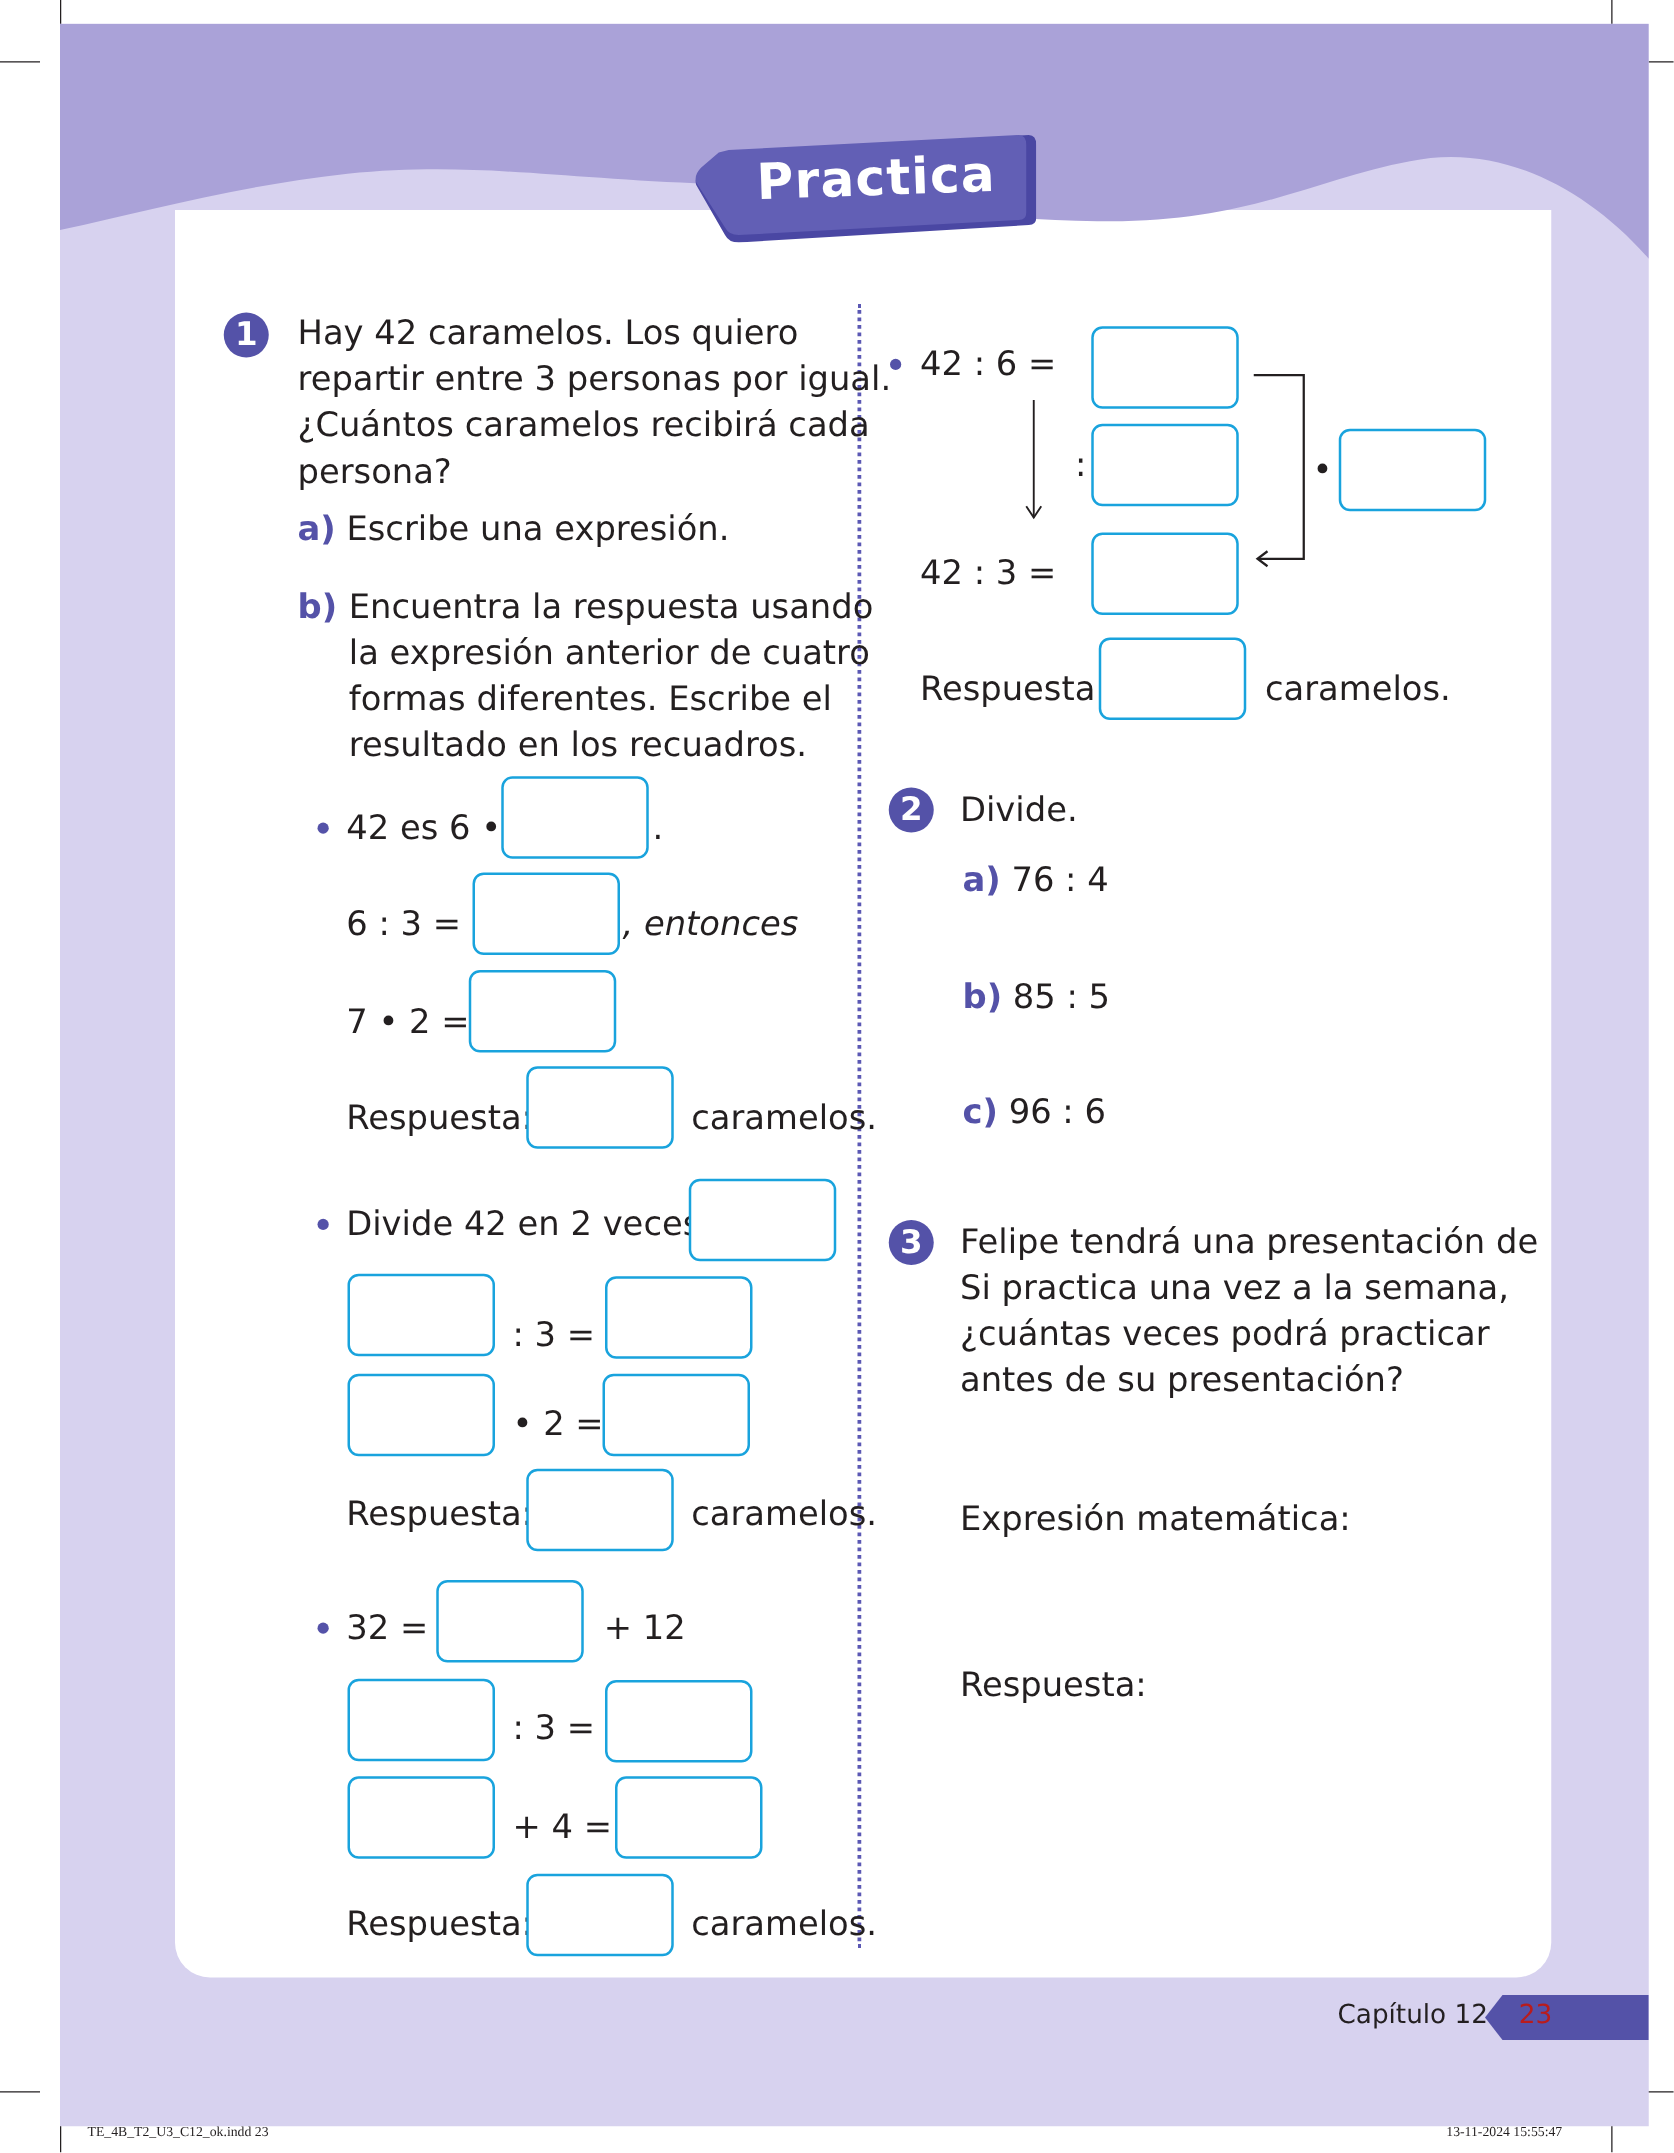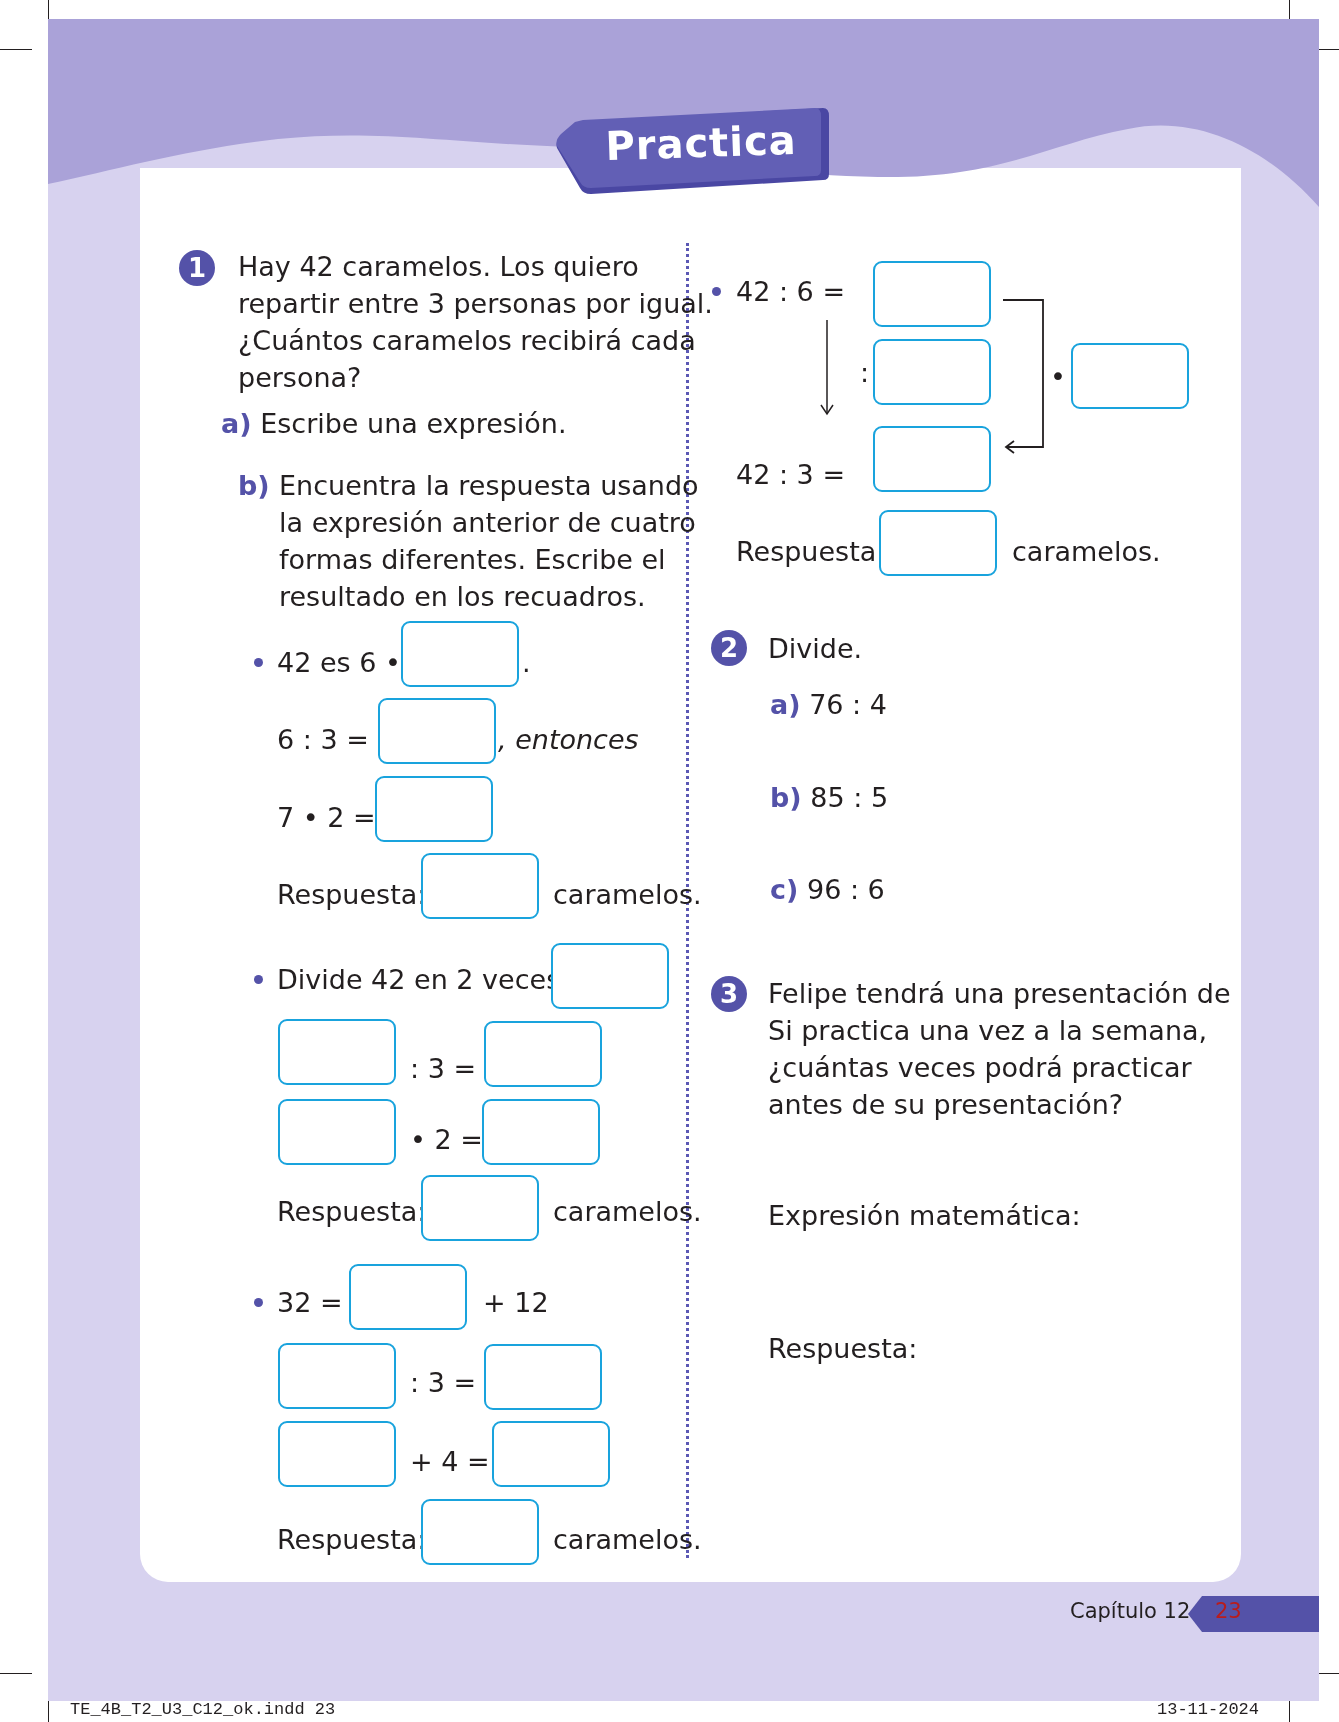--- a/index.html
+++ b/index.html
@@ -15,21 +15,21 @@
   .divider { position:absolute; left:686px; top:243px; width:0; height:1315px; border-left:3px dotted #5b58b4; }
   .t { position:absolute; font-size:27px; line-height:37px; white-space:nowrap; font-family:"DejaVu Sans", sans-serif; color:#231f20; }
   .num { position:absolute; width:36px; height:36px; border-radius:50%; background:#5452a8; color:#fff; font-weight:bold;
          font-size:26px; line-height:36px; text-align:center; }
   .lbl { color:#5452a8; font-weight:bold; }
   .bullet { position:absolute; width:9px; height:9px; border-radius:50%; background:#5452a8; }
   .box { position:absolute; width:118px; height:66px; border:2px solid #19a3dd; border-radius:9px; box-sizing:border-box; background:#fff; }
   .footer-chap { position:absolute; left:1070px; top:1599px; font-size:21px; color:#231f20; }
   .page-tab { position:absolute; left:1188px; top:1596px; width:131px; height:36px; }
   .page-num { position:absolute; left:1215px; top:1599px; font-size:21px; color:#b91c1c; }
-  .slug { position:absolute; font-family:Liberation Mono, monospace; font-size:17px; color:#231f20; }
+  .slug { position:absolute; font-family:Liberation Serif, serif; font-size:11px; color:#231f20; }
   svg.lines { position:absolute; left:0; top:0; }
 </style>
 </head>
 <body>
 
 <div class="crop" style="left:48px;top:0;width:1px;height:32px;"></div>
 <div class="crop" style="left:0;top:49px;width:32px;height:1px;"></div>
 <div class="crop" style="left:1289px;top:0;width:1px;height:32px;"></div>
 <div class="crop" style="left:1307px;top:49px;width:32px;height:1px;"></div>
 <div class="crop" style="left:0;top:1673px;width:32px;height:1px;"></div>
@@ -52,21 +52,21 @@
 
 <div class="divider"></div>
 
 <div class="num" style="left:179px;top:250px;">1</div>
 <div class="t" style="left:238px;top:248px;">
   <div>Hay 42 caramelos. Los quiero</div>
   <div>repartir entre 3 personas por igual.</div>
   <div>¿Cuántos caramelos recibirá cada</div>
   <div>persona?</div>
 </div>
-<div class="t" style="left:221px;top:405px;">
+<div class="t" style="left:238px;top:405px;">
   <span class="lbl">a)</span>
   <span>Escribe una expresión.</span>
 </div>
 <div class="t lbl" style="left:238px;top:467px;">b)</div>
 <div class="t" style="left:279px;top:467px;">
   <div>Encuentra la respuesta usando</div>
   <div>la expresión anterior de cuatro</div>
   <div>formas diferentes. Escribe el</div>
   <div>resultado en los recuadros.</div>
 </div>
@@ -111,21 +111,21 @@
 <div class="box" style="left:421px;top:1499px;"></div>
 <div class="t" style="left:553px;top:1521px;">caramelos.</div>
 
 <div class="bullet" style="left:712px;top:287px;"></div>
 <div class="t" style="left:736px;top:273px;">42  :  6 =</div>
 <div class="box" style="left:873px;top:261px;"></div>
 <div class="t" style="left:860px;top:354px;">:</div>
 <div class="box" style="left:873px;top:339px;"></div>
 <div class="t" style="left:1050px;top:358px;">•</div>
 <div class="box" style="left:1071px;top:343px;"></div>
-<div class="t" style="left:736px;top:440px;margin-top:16px;">42  :  3 =</div>
+<div class="t" style="left:736px;top:440px;">42  :  3 =</div>
 <div class="box" style="left:873px;top:426px;"></div>
 <svg class="lines" width="1339" height="1722">
   <g stroke="#231f20" stroke-width="1.5" fill="none">
     <line x1="827" y1="320" x2="827" y2="414"></line>
     <polyline points="821,405 827,414 833,405"></polyline>
   </g>
   <g stroke="#231f20" stroke-width="1.8" fill="none">
     <polyline points="1003,300 1043,300 1043,447 1007,447"></polyline>
     <polyline points="1014,441 1006,447 1014,453"></polyline>
   </g>

